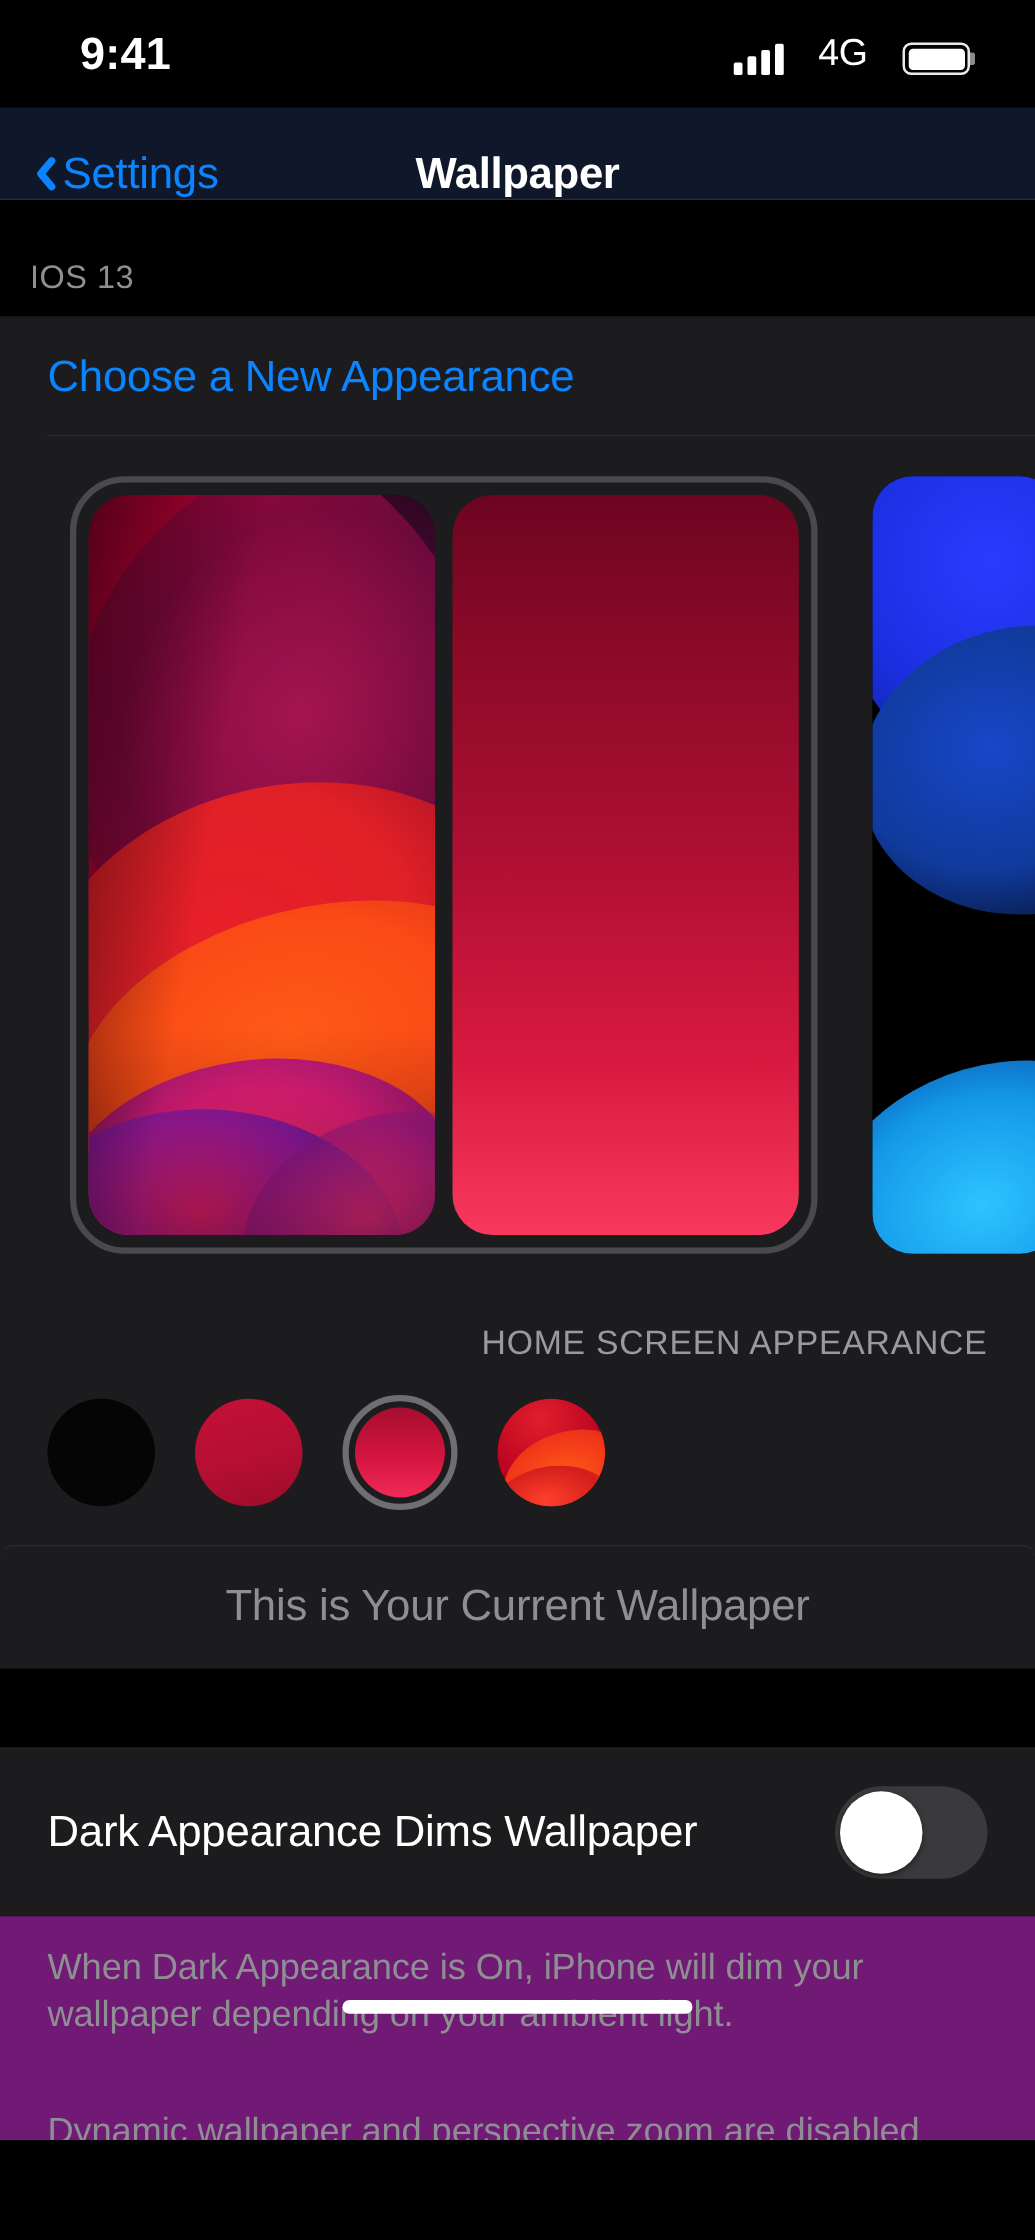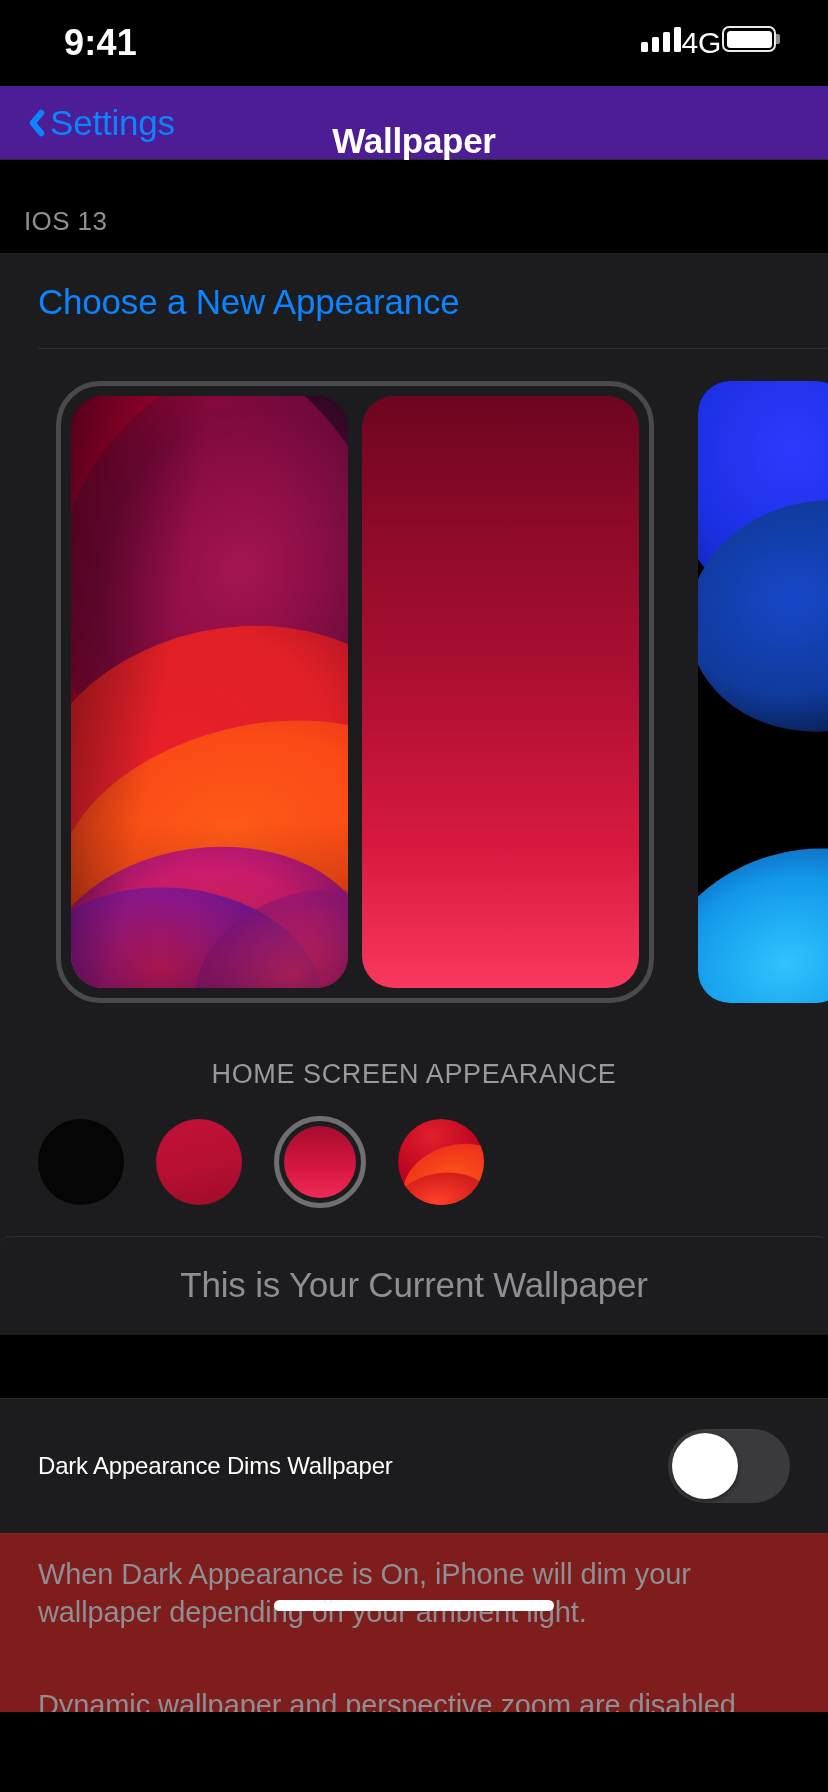--- a/index.html
+++ b/index.html
@@ -12,38 +12,38 @@
   }
   .phone { position:relative; width:828px; height:1629px; background:#000; }
 
   
   .statusbar {
     height:86px; display:flex; align-items:center;
     justify-content:space-between; padding:0 52px 0 64px;
     color:#fff;
   }
   .status-time { font-size:36px; font-weight:700; letter-spacing:.2px; }
-  .status-right { display:flex; align-items:flex-start; gap:1px; }
+  .status-right { display:flex; align-items:flex-end; gap:28px; }
   .signal { display:flex; align-items:flex-end; gap:4px; height:26px; }
   .signal i { display:block; width:7px; background:#fff; border-radius:1.5px; }
   .signal i:nth-child(1){ height:10px; }
   .signal i:nth-child(2){ height:15px; }
   .signal i:nth-child(3){ height:20px; }
   .signal i:nth-child(4){ height:25px; }
   .net-label { font-size:30px; font-weight:500; letter-spacing:-.3px; }
   .battery { position:relative; width:54px; height:26px; border:2.5px solid rgba(255,255,255,.92);
              border-radius:7px; padding:2.5px; }
   .battery .fill { height:100%; width:100%; background:#fff; border-radius:3.5px; }
   .battery .cap { position:absolute; right:-6px; top:50%; transform:translateY(-50%);
                   width:4px; height:10px; background:rgba(255,255,255,.55); border-radius:0 2px 2px 0; }
 
   
   .navbar {
-    position:relative; height:74px; display:flex; align-items:center;
-    padding:0 24px; background:#4c1d95;
+    position:relative; height:74px; display:flex; align-items:flex-end;
+    padding:0 24px; background:#0f172a;
     border-bottom:1px solid #2c2c2e;
   }
   .nav-back { display:flex; align-items:center; gap:6px; cursor:pointer; }
   .chev {
     width:20px; height:34px; position:relative; flex:0 0 auto;
   }
   .chev::before, .chev::after {
     content:""; position:absolute; left:4px; width:6px; height:19px;
     background:#0a84ff; border-radius:3px;
   }
@@ -167,21 +167,21 @@
   .wp-blue .b3 {
     position:absolute; width:300px; height:240px; left:-44px; top:470px;
     border-radius:50%;
     background:radial-gradient(ellipse at 45% 45%, #2ec4ff 0%, #1398e8 45%, #0a4fa8 78%, rgba(2,14,48,0) 100%);
     transform:rotate(-16deg);
   }
 
   
   .label-row {
     background:#1c1c1e;
-    display:flex; align-items:center; justify-content:center;
+    display:flex; align-items:center; justify-content:flex-end;
     padding:26px 38px 8px 38px;
   }
   .label-row span {
     color:#9a9a9e; font-size:27px; letter-spacing:.6px;
   }
 
   
   .swatch-row {
     background:#1c1c1e;
     display:flex; align-items:center; gap:32px;
@@ -238,34 +238,34 @@
 
   
   .gap { background:#000; height:64px; border-bottom:1px solid #2c2c2e; }
 
   
   .toggle-row {
     background:#1c1c1e;
     display:flex; align-items:center; justify-content:space-between;
     padding:30px 38px;
   }
-  .toggle-label { color:#fff; font-size:24px; letter-spacing:-.2px; }
+  .toggle-label { color:#fff; font-size:35px; letter-spacing:-.2px; }
   .switch {
     width:122px; height:74px; border-radius:37px;
     background:#3a3a3c; position:relative; cursor:pointer; flex:0 0 auto;
   }
   .switch .knob {
     position:absolute; top:4px; left:4px;
     width:66px; height:66px; border-radius:50%;
     background:#fff; box-shadow:0 2px 5px rgba(0,0,0,.45);
   }
 
   
   .footer {
-    background:#7f1d1d; padding:22px 38px 0 38px;
+    background:#701a75; padding:22px 38px 0 38px;
   }
   .footer p {
     color:#8e8e93; font-size:29px; line-height:1.32; letter-spacing:-.1px;
   }
   .footer p.second { margin-top:54px; }
   .footer p.clipped { height:26px; overflow:hidden; }
 
   
   .home-indicator {
     position:absolute; bottom:18px; left:50%; transform:translateX(-50%);

